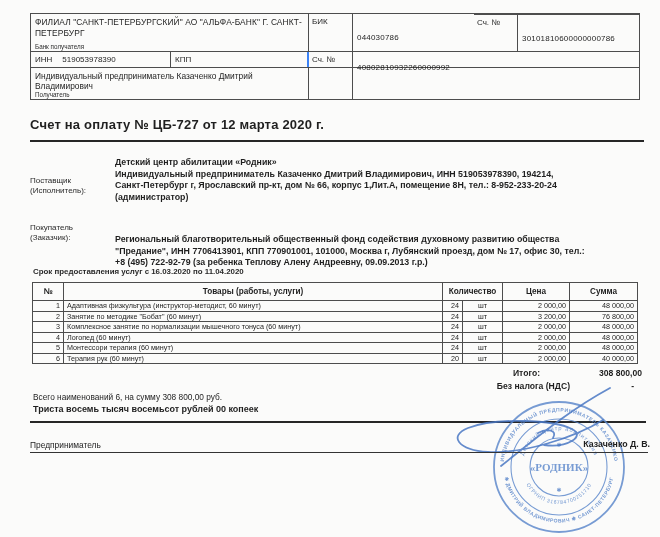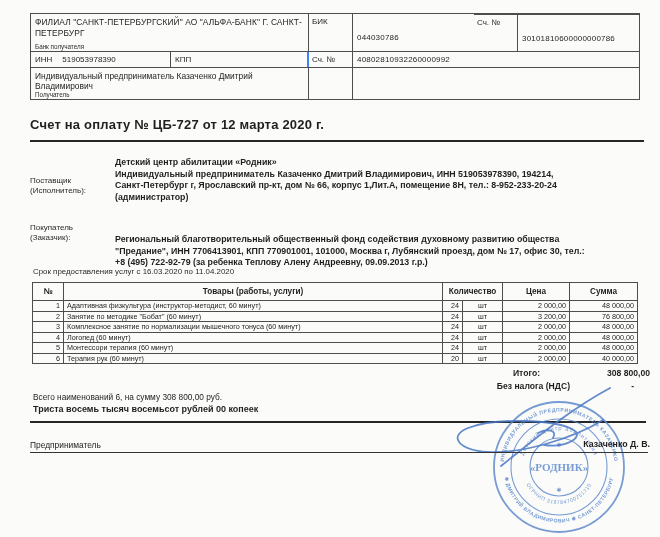--- a/index.html
+++ b/index.html
@@ -20,41 +20,41 @@
   }
   .bt-r1 { display: flex; height: 38px; border-bottom: 1px solid #4d4d4d; }
   .bt-bankcell { width: 278px; border-right: 1px solid #4d4d4d; padding: 3px 4px; position: relative; }
   .bt-bankname { font-size: 8.4px; line-height: 10.5px; letter-spacing: .1px; }
   .bt-minilabel { position: absolute; bottom: 1px; left: 4px; font-size: 6.3px; color: #2e2e2e; }
   .bt-r1right { flex: 1; display: flex; }
   .bt-sub { display: flex; flex: 1; align-items: flex-start; }
   .bt-sub + .bt-sub { border-top: 1px solid #4d4d4d; }
   .bt-lbl { width: 44px; align-self: stretch; border-right: 1px solid #4d4d4d; padding: 3px 3px; }
   .bt-val { flex: 1; padding: 3px 4px; letter-spacing: .2px; margin-top: 16px; }
-  .bt-r2 { display: flex; height: 16px; border-bottom: 1px solid #4d4d4d; align-items: flex-end; }
+  .bt-r2 { display: flex; height: 16px; border-bottom: 1px solid #4d4d4d; align-items: center; }
   .bt-inncell { width: 140px; align-self: stretch; border-right: 1px solid #4d4d4d; padding: 2.5px 4px; }
   .bt-inncell .v { margin-left: 10px; }
   .bt-kppcell { width: 138px; align-self: stretch; border-right: 2px solid #3b82f6; padding: 2.5px 4px; }
   .bt-r3 { display: flex; height: 31px; }
   .bt-reccell { width: 278px; border-right: 1px solid #4d4d4d; padding: 2.5px 4px; position: relative; }
   .bt-recname { font-size: 8.4px; line-height: 10.5px; }
 
   
   .doc-title { position: absolute; left: 30px; top: 117px; font-size: 13px; font-weight: 700; letter-spacing: .2px; }
   .title-rule { position: absolute; left: 30px; top: 140px; width: 614px; height: 2px; background: #262626; }
 
   
   .party-label { position: absolute; left: 30px; font-size: 8px; line-height: 10px; color: #2a2a2a; }
   .party-text { position: absolute; left: 115px; width: 528px; font-weight: 700; font-size: 8.8px; line-height: 11.5px; }
   .sup-label { top: 176px; }
   .sup-text { top: 157px; }
   .buy-label { top: 223px; }
   .buy-text { top: 234px; }
 
-  .service-period { position: absolute; left: 33px; top: 267px; font-size: 7.9px; color: #2a2a2a; }
+  .service-period { position: absolute; left: 33px; top: 267px; font-size: 7.9px; color: #2a2a2a; font-weight: bold; }
 
   
   .itable { position: absolute; left: 32px; top: 282px; width: 606px; border: 1px solid #4d4d4d; background: transparent; }
   .ithead { display: flex; height: 17px; font-size: 8.2px; font-weight: 700; align-items: center; }
   .itrow { display: flex; height: 10.5px; border-top: 1px solid #4d4d4d; font-size: 7.2px; line-height: 9px; align-items: center; }
   .c { align-self: stretch; display: flex; align-items: center; overflow: hidden; white-space: nowrap; }
   .c.bR { border-right: 1px solid #4d4d4d; }
   .w-num { width: 31px; }
   .w-name { flex: 1; }
   .w-qty { width: 20px; }
@@ -63,21 +63,21 @@
   .w-price { width: 67px; }
   .w-sum { width: 67px; }
   .t-c { justify-content: center; }
   .t-r { justify-content: flex-end; padding-right: 3px; }
   .t-l { justify-content: flex-start; padding-left: 3px; }
 
   
   .total-lbl { position: absolute; text-align: right; font-weight: 700; font-size: 8.6px; }
   .total-val { position: absolute; text-align: right; font-weight: 700; font-size: 8.6px; }
   .tot1-lbl { left: 350px; top: 368px; width: 190px; }
-  .tot1-val { left: 538px; top: 368px; width: 112px; }
+  .tot1-val { left: 538px; top: 368px; width: 104px; }
   .tot2-lbl { left: 350px; top: 381px; width: 220px; }
   .tot2-val { left: 538px; top: 381px; width: 96px; }
 
   
   .summary1 { position: absolute; left: 33px; top: 392px; font-size: 8.3px; }
   .summary2 { position: absolute; left: 33px; top: 404px; font-size: 9px; font-weight: 700; }
   .mid-rule { position: absolute; left: 30px; top: 421px; width: 616px; height: 2px; background: #262626; }
 
   
   .footer-label { position: absolute; left: 30px; top: 440px; font-size: 8.4px; z-index: 7; }

